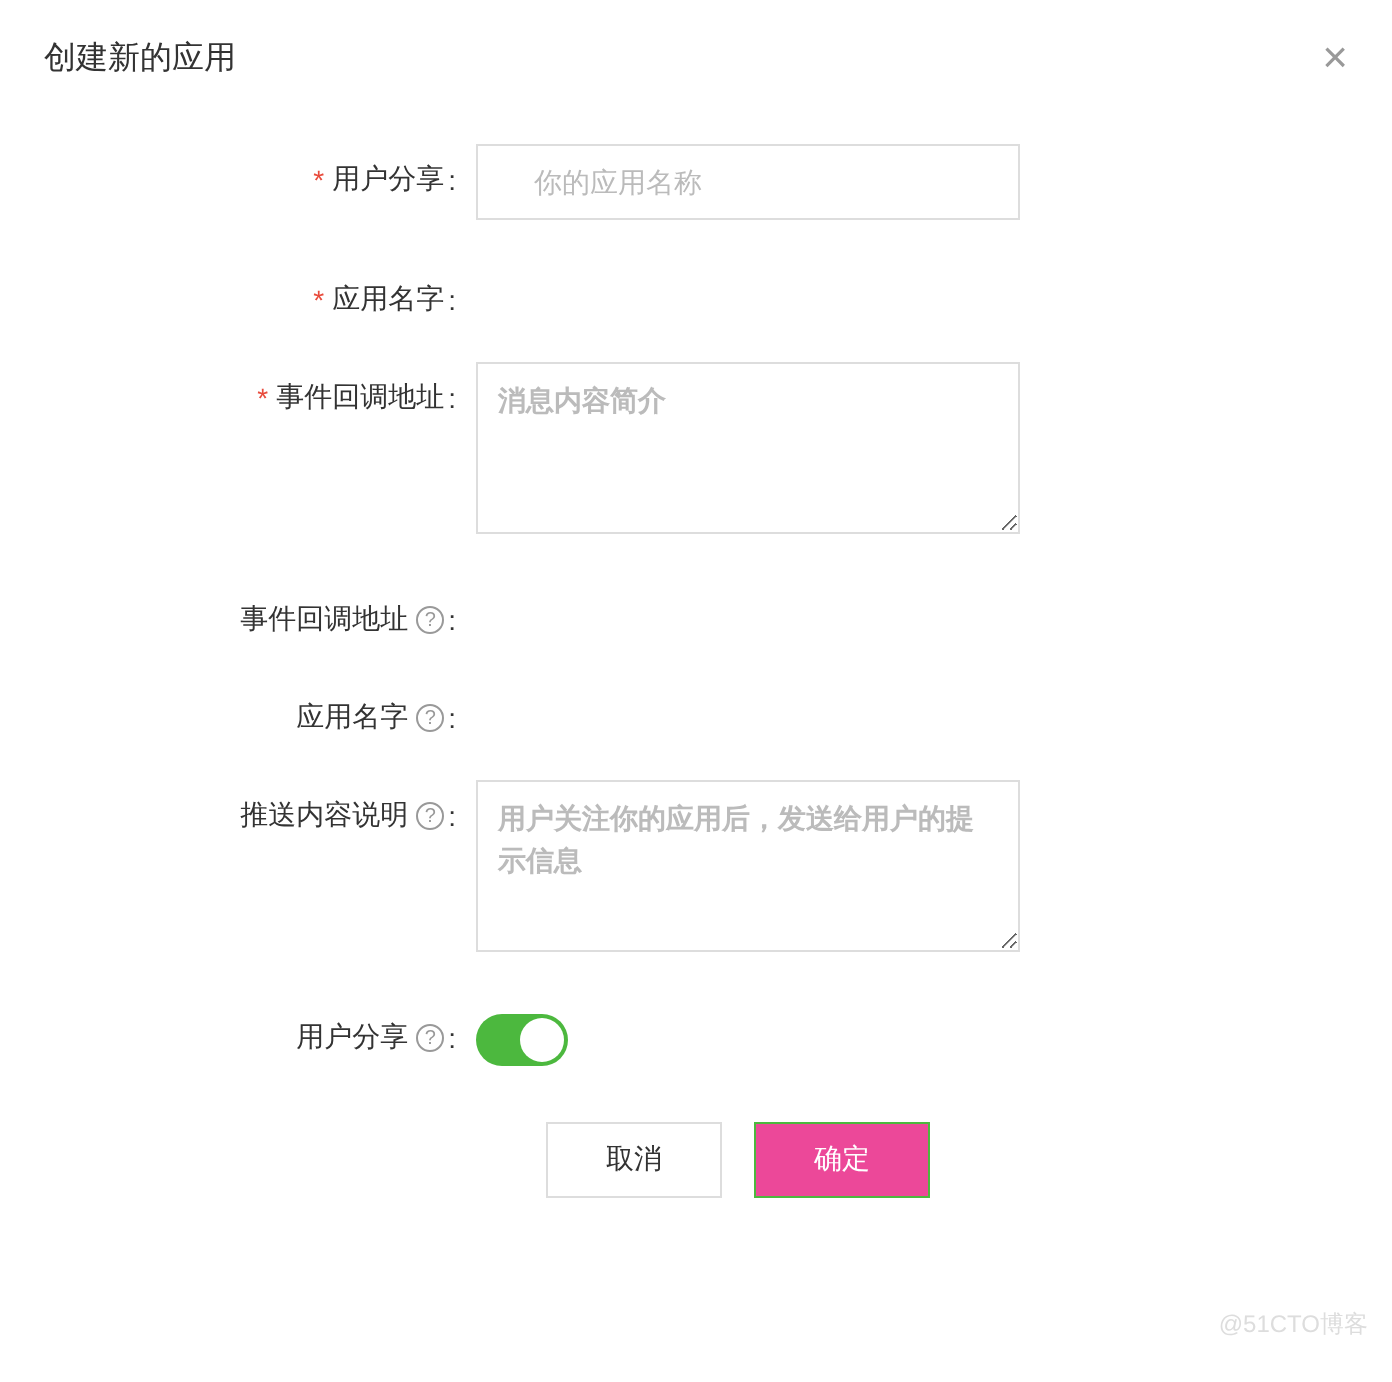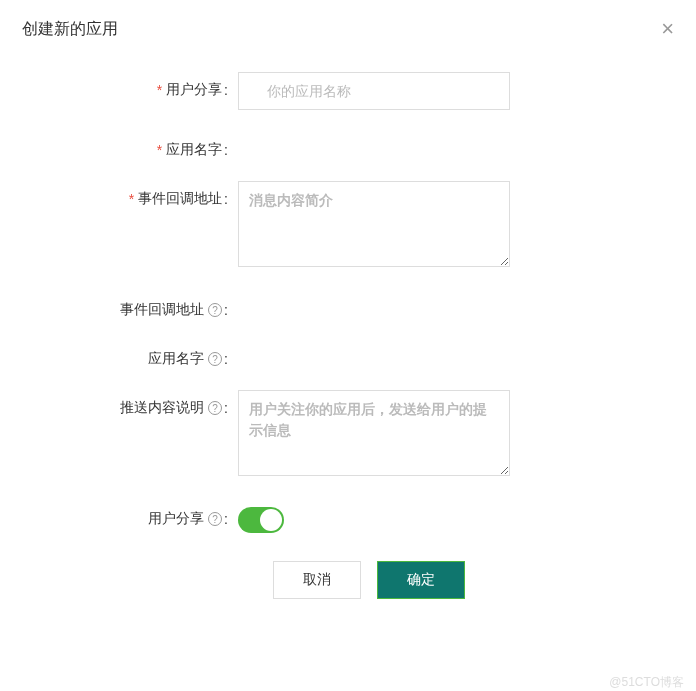--- a/index.html
+++ b/index.html
@@ -125,27 +125,27 @@
       height: 38px;
       padding: 0 29px;
       border: 1px solid #ddd;
       background: #fff;
       color: #333;
       font-size: 14px;
       cursor: pointer;
       font-family: inherit;
     }
     .btn-primary {
-      background: #0f766e;
+      background: #ec4899;
       border-color: #4cb83e;
       color: #fff;
     }
     .watermark {
       position: absolute;
-      bottom: 0;
+      bottom: 20px;
       right: 12px;
       font-size: 12px;
       color: #ddd;
     }
   </style>
 </head>
 <body>
 
 <div class="header">
   <div class="title">创建新的应用</div>

